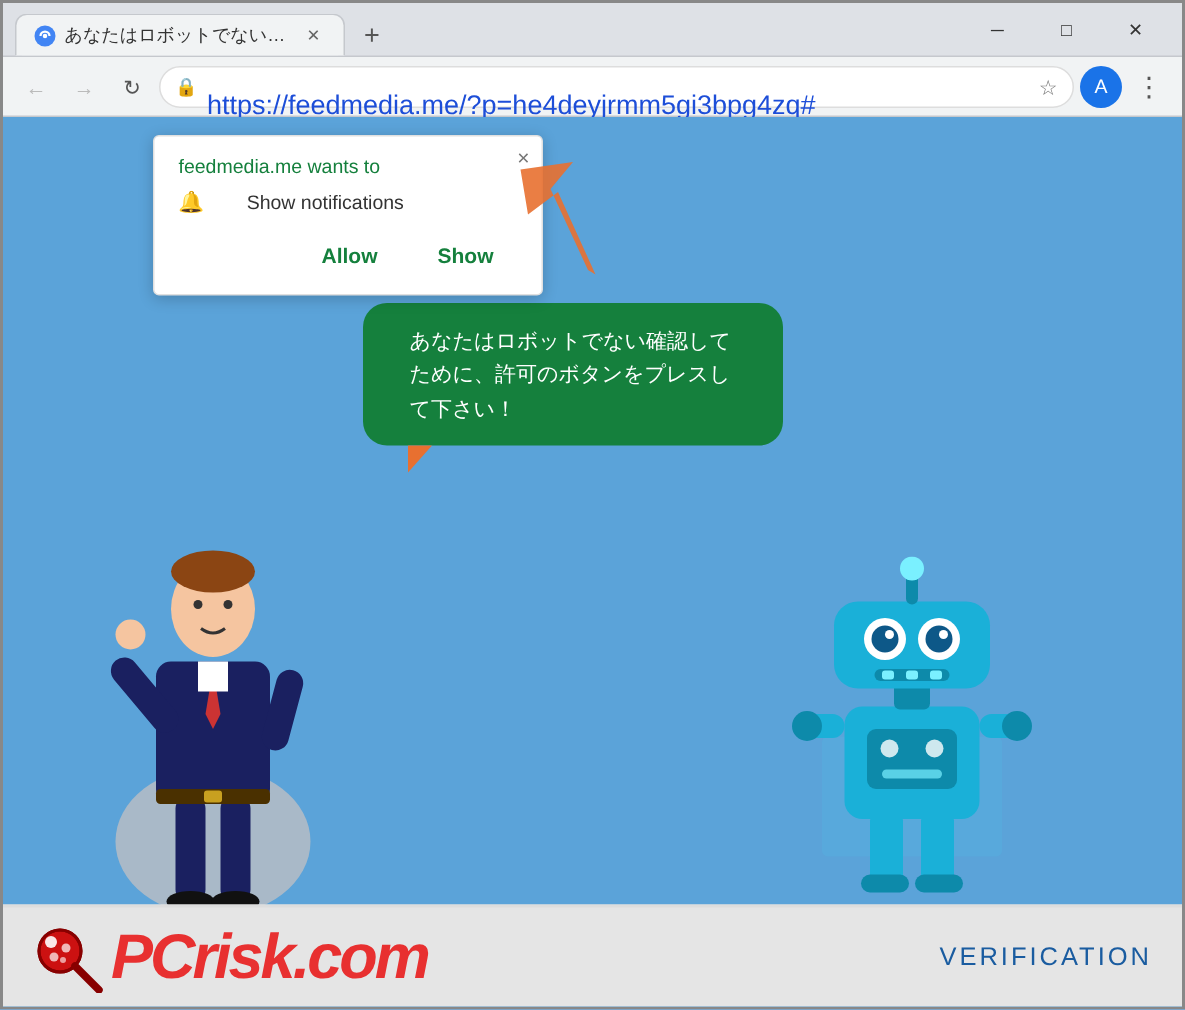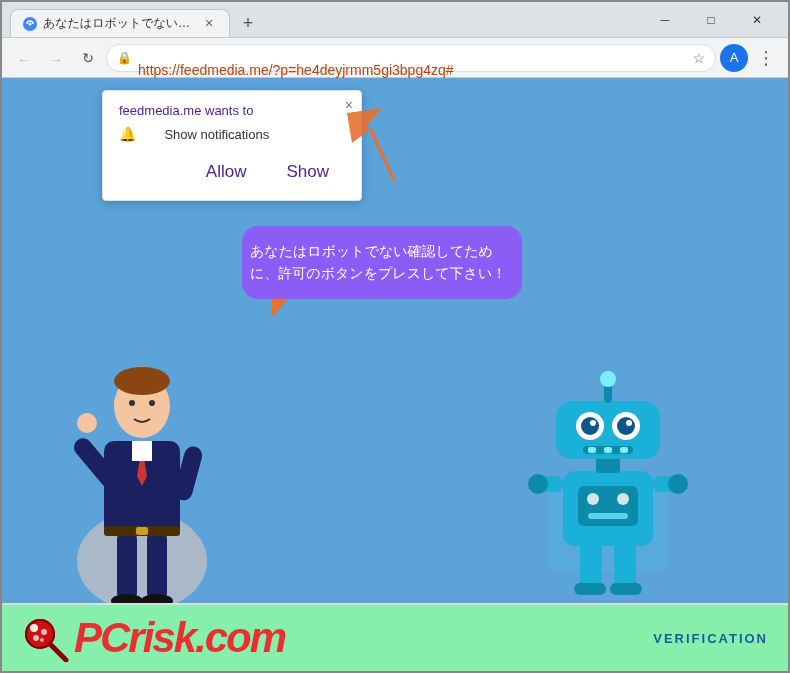--- a/index.html
+++ b/index.html
@@ -157,22 +157,22 @@
       color: #333;
     }
 
     .lock-icon {
       color: #555;
       font-size: 12px;
     }
 
     .url-text {
       flex: 1;
-      font-size: 14px;
-      color: #c2410c;
+      font-size: 18px;
+      color: #1d4ed8;
       margin-top: 25px;
     }
 
     .star-icon {
       color: #777;
       font-size: 14px;
     }
 
     .profile-btn {
       width: 28px;
@@ -224,21 +224,21 @@
       position: absolute;
       top: 6px;
       right: 8px;
       color: #777;
       cursor: pointer;
       font-size: 14px;
     }
 
     .popup-title {
       font-size: 13px;
-      color: #4c1d95;
+      color: #15803d;
       margin-bottom: 8px;
       font-weight: 400;
     }
 
     .popup-notification-row {
       display: flex;
       align-items: center;
       gap: 8px;
       margin-bottom: 14px;
     }
@@ -257,43 +257,43 @@
     .popup-buttons {
       display: flex;
       justify-content: flex-end;
       gap: 8px;
     }
 
     .popup-btn {
       padding: 6px 16px;
       border: none;
       border-radius: 4px;
-      font-size: 17px;
-      cursor: pointer;
-      color: #4c1d95;
+      font-size: 14px;
+      cursor: pointer;
+      color: #15803d;
       background: transparent;
-      font-weight: 400;
+      font-weight: 700;
     }
 
     
     .orange-arrow {
       position: absolute;
       top: 30px;
       left: 340px;
       z-index: 101;
     }
 
     
     .speech-bubble {
       position: absolute;
-      top: 148px;
+      top: 124px;
       left: 240px;
-      background: #8b5cf6;
+      background: #15803d;
       border-radius: 16px;
-      padding: 14px 8px;
+      padding: 14px 31px;
       max-width: 280px;
       z-index: 50;
     }
 
     .speech-bubble::before {
       content: '';
       position: absolute;
       bottom: -18px;
       left: 30px;
       border-width: 18px 16px 0 0;
@@ -326,21 +326,21 @@
       height: 220px;
     }
 
     
     .pcrisk-bar {
       position: absolute;
       bottom: 0;
       left: 0;
       right: 0;
       height: 68px;
-      background: #86efac;
+      background: #e5e5e5;
       display: flex;
       align-items: center;
       padding: 0 20px;
       border-top: 2px solid #ddd;
     }
 
     .pcrisk-logo {
       display: flex;
       align-items: center;
       gap: 4px;
@@ -356,22 +356,22 @@
       font-weight: 900;
       color: #888;
       letter-spacing: -2px;
       font-style: italic;
     }
 
     .pcrisk-text span { color: #e83030; }
 
     .verification-text {
       margin-left: auto;
-      font-size: 13px;
-      font-weight: 700;
+      font-size: 17px;
+      font-weight: 400;
       color: #1a5ca0;
       letter-spacing: 2px;
       text-transform: uppercase;
     }
 
     
     .arrow-svg {
       width: 80px;
       height: 90px;
     }

